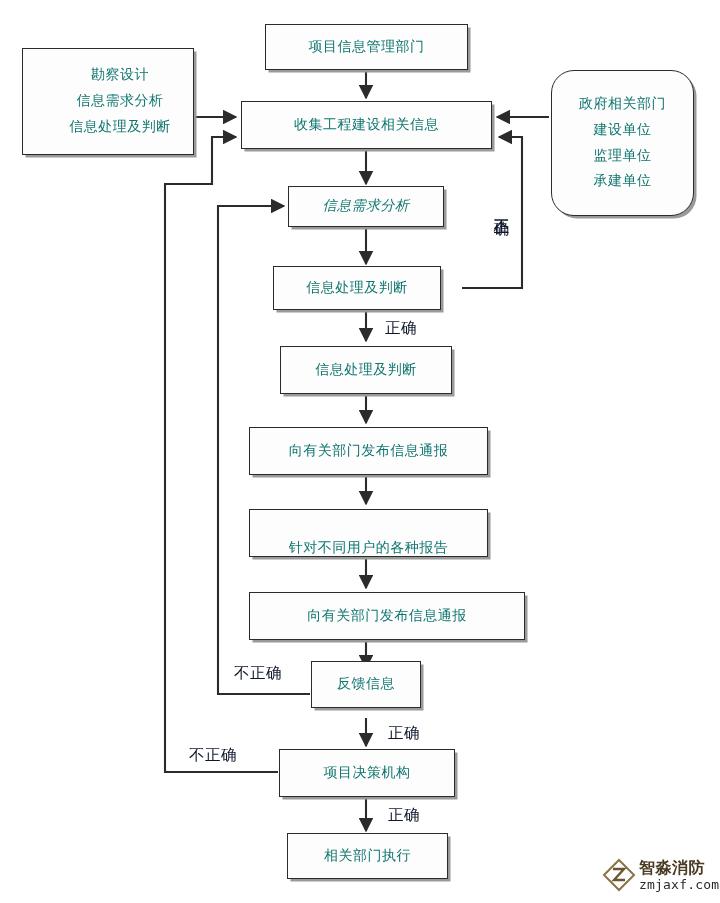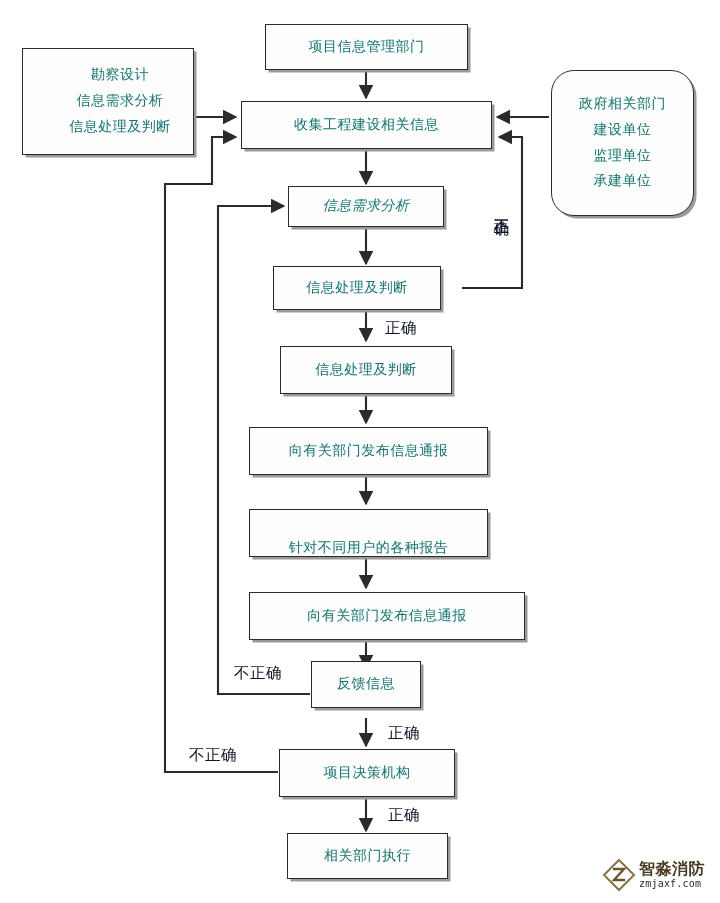--- a/index.html
+++ b/index.html
@@ -91,21 +91,21 @@
   }
   #watermark .wm-title {
     font-family: "Liberation Sans", sans-serif;
     font-size: 16px;
     font-weight: bold;
     color: #4a3b23;
     letter-spacing: 0.5px;
   }
   #watermark .wm-url {
     font-family: "DejaVu Sans Mono", monospace;
-    font-size: 10px;
+    font-size: 13px;
     color: #2a2a2a;
     letter-spacing: 0.2px;
     margin-top: 2px;
   }
 </style>
 </head>
 <body>
 
 <div id="canvas">
 

